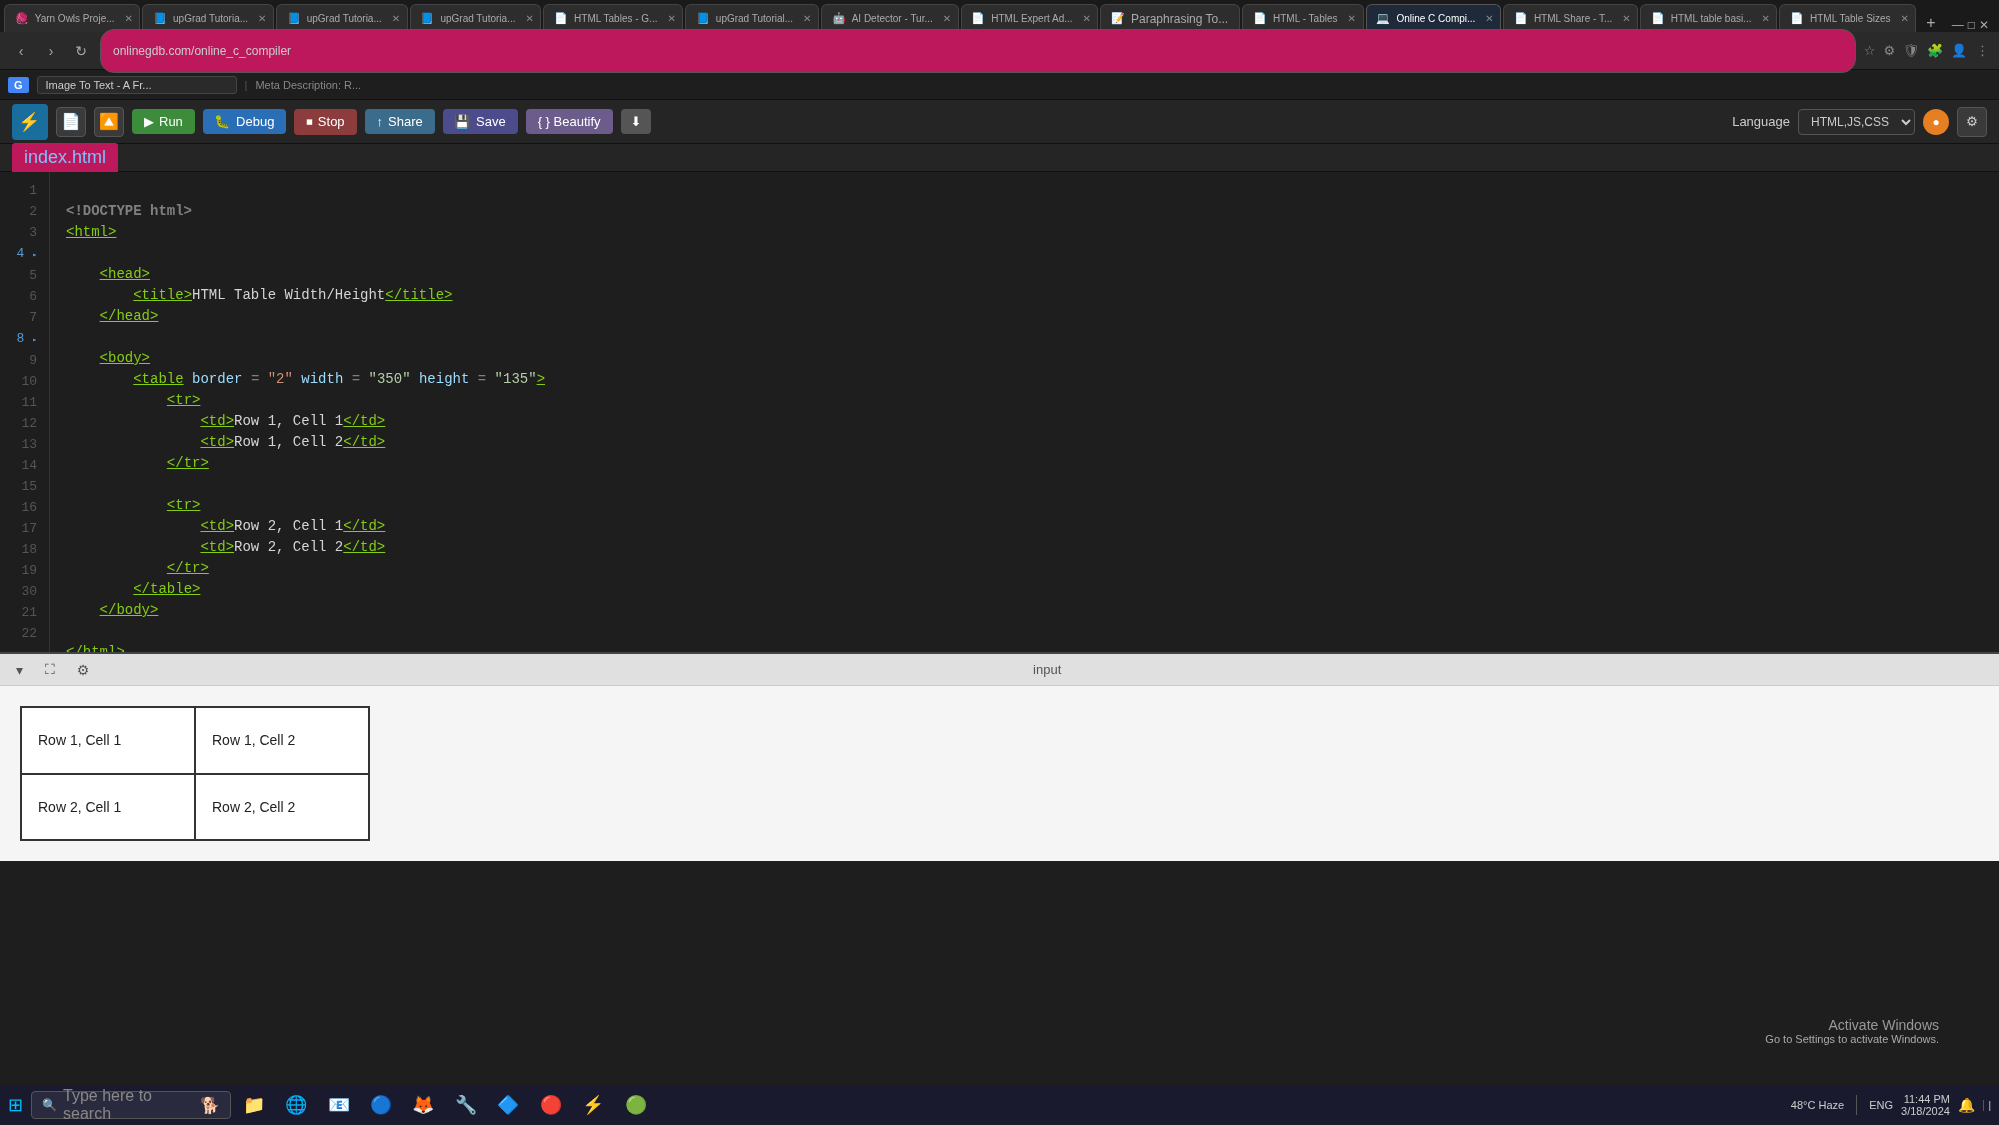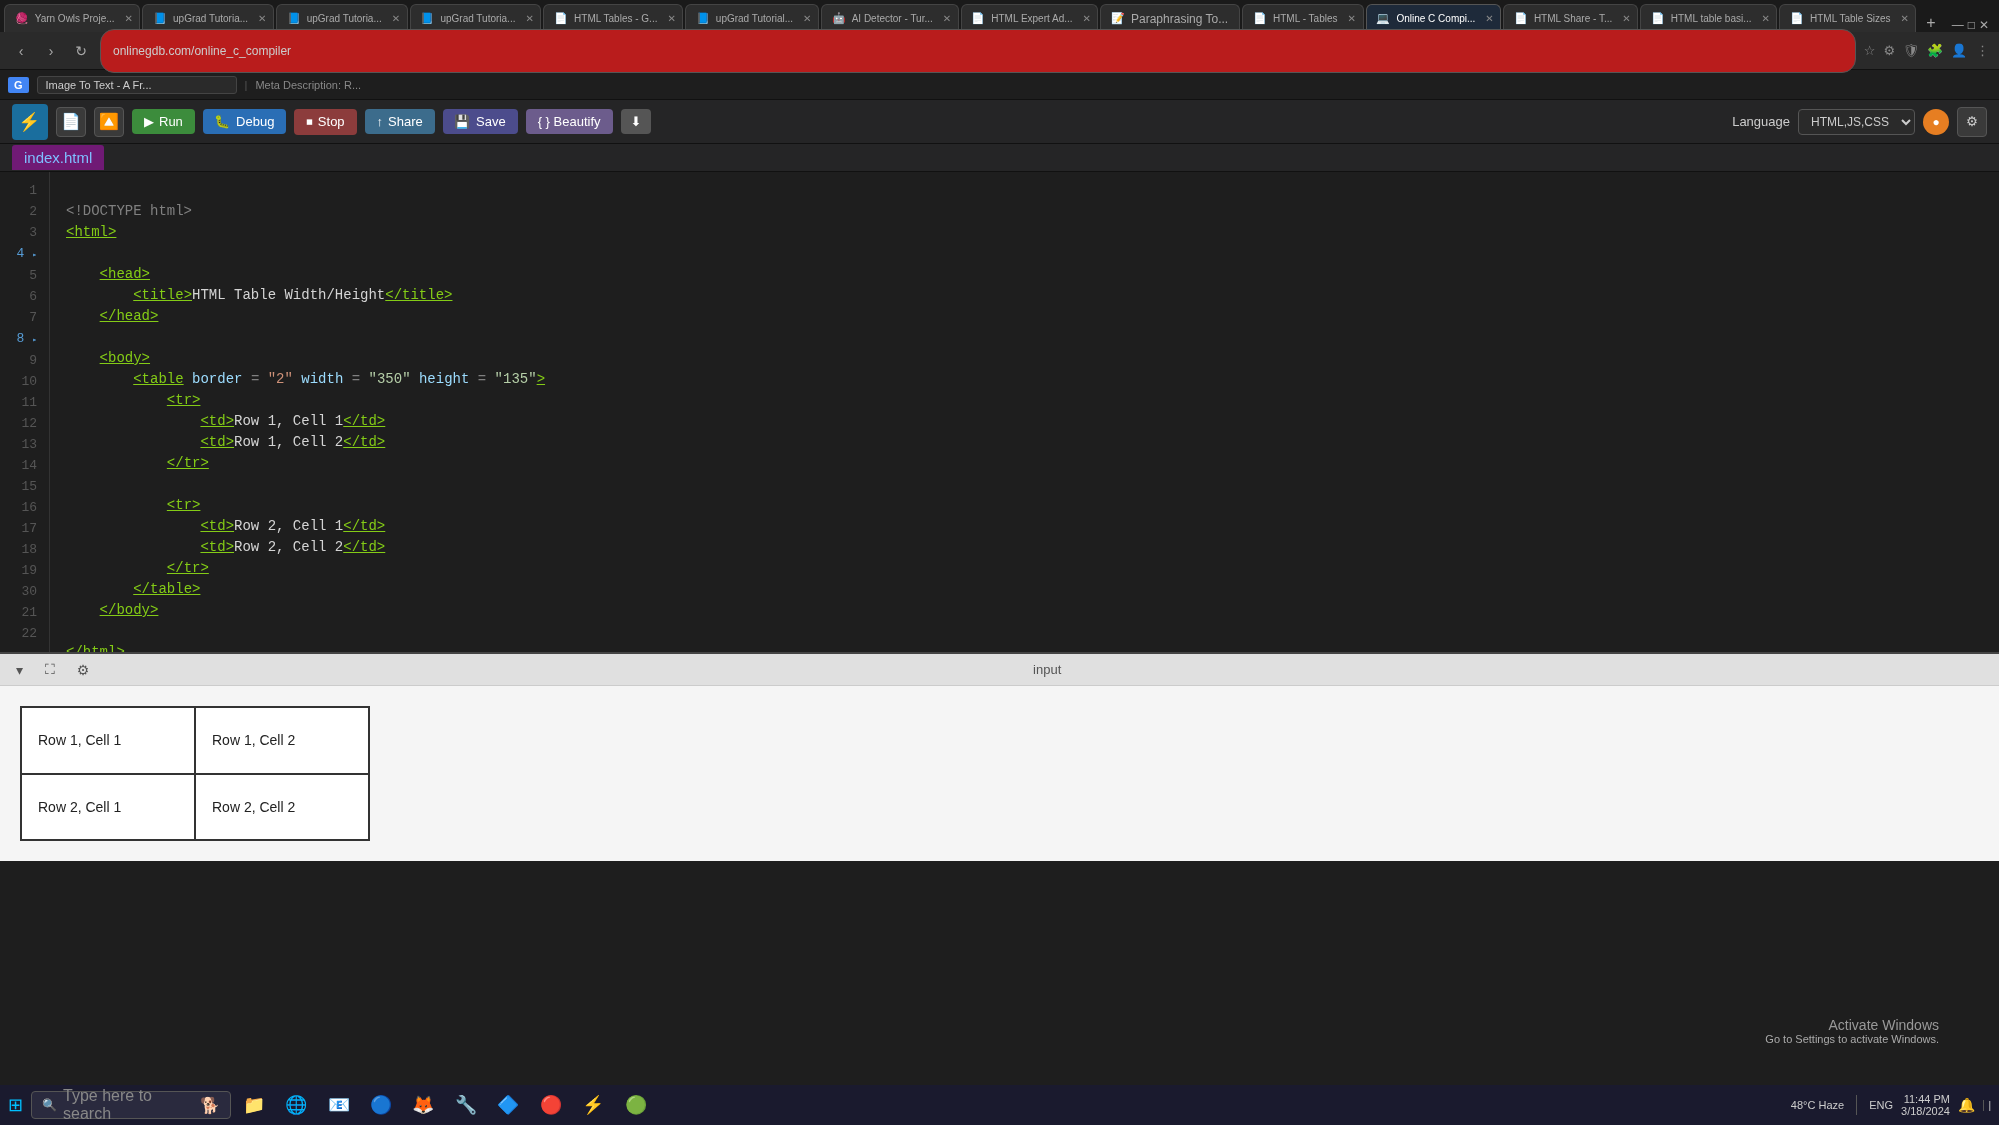--- a/index.html
+++ b/index.html
@@ -52,21 +52,21 @@
       width: 22px; height: 22px;
       background: transparent;
       border: none;
       color: #aaa;
       cursor: pointer;
       font-size: 14px;
       display: flex; align-items: center; justify-content: center;
     }
     .address-input {
       flex: 1;
-      background: #b91c1c;
+      background: #be185d;
       border: 1px solid #555;
       border-radius: 14px;
       color: #ccc;
       padding: 14px 12px;
       font-size: 12px;
       outline: none;
     }
     .addr-icons { display: flex; gap: 8px; align-items: center; color: #888; font-size: 13px; }
 
     
@@ -135,23 +135,23 @@
     .file-tab {
       background: #252526;
       height: 28px;
       display: flex;
       align-items: center;
       padding: 0 12px;
       border-bottom: 1px solid #111;
     }
     .file-tab-item {
       padding: 4px 12px;
-      background: #701a75;
+      background: #be185d;
       color: #7fbfff;
-      font-size: 15px;
+      font-size: 18px;
       border-radius: 3px 3px 0 0;
       text-align: right;
     }
 
     
     .editor-area {
       background: #1e1e1e;
       font-family: 'Courier New', Consolas, monospace;
       font-size: 14px;
       display: flex;
@@ -176,21 +176,21 @@
       white-space: pre;
       overflow: auto;
       color: #d4d4d4;
     }
     .tag { color: #84cc16; text-decoration: underline; }
     .attr { color: #9cdcfe; }
     .val { color: #ce9178; }
     .num-val { color: #b5cea8; }
     .text-content { color: #d4d4d4; }
     .punct { color: #808080; }
-    .doctype { color: #808080; }
+    .doctype { color: #808080; font-weight: bold; }
 
     
     .output-panel {
       background: #f0f0f0;
       flex: 1;
       border-top: 2px solid #444;
     }
     .output-toolbar {
       background: #e0e0e0;
       height: 32px;

